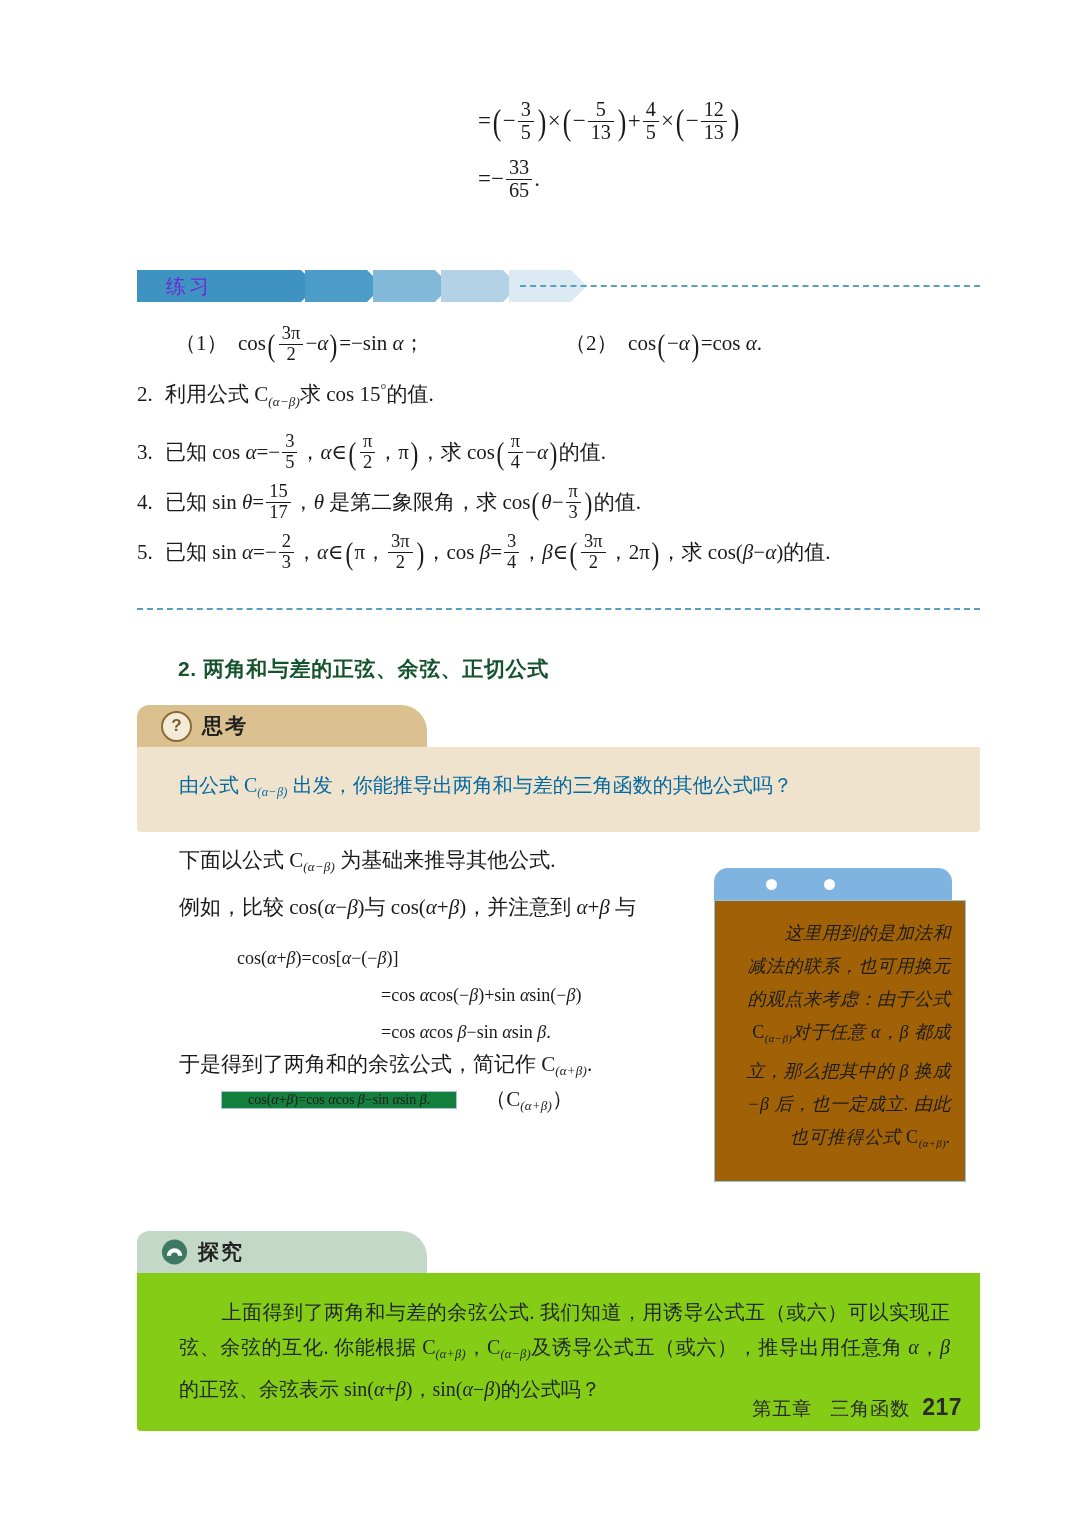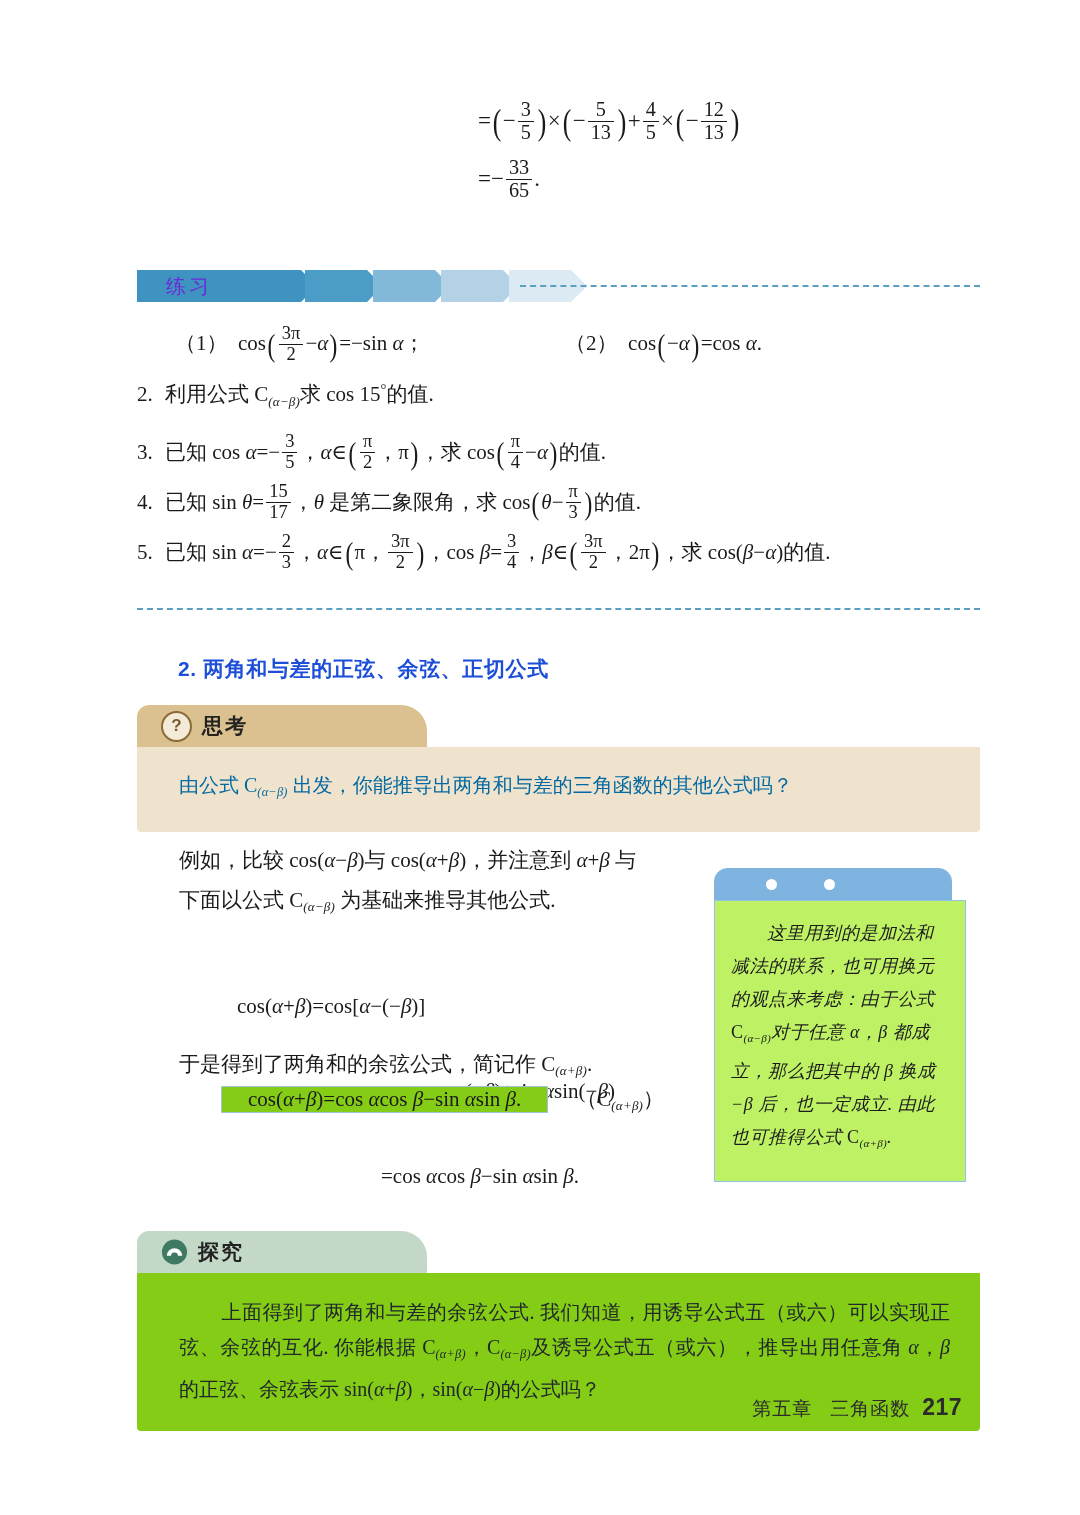--- a/index.html
+++ b/index.html
@@ -115,21 +115,21 @@
   .ex-sub-gap { display: inline-block; width: 130px; }
 
   
   #section-heading {
     position: absolute;
     left: 178px; top: 655px;
     font-family: "Liberation Sans", "DejaVu Sans", sans-serif;
     font-size: 21px;
     font-weight: bold;
     letter-spacing: 0.6px;
-    color: #1d4ed8;
+    color: #14532d;
   }
 
   
   .callout { position: absolute; }
   .callout-tab {
     position: relative;
     height: 42px;
     width: 290px;
     border-radius: 12px 26px 0 0;
     display: flex;
@@ -199,24 +199,23 @@
     white-space: nowrap;
   }
   .prose-indent { display: inline-block; width: 42px; }
 
   #derivation {
     position: absolute;
     left: 137px; top: 940px;
     width: 620px;
   }
   .deriv-line {
-    font-size: 21px;
+    font-size: 18px;
     line-height: 37px;
     white-space: nowrap;
-    margin-top: 48px;
   }
   .deriv-pad1 { display: inline-block; width: 100px; }
   .deriv-pad2 { display: inline-block; width: 244px; }
 
   #conclusion-line {
     position: absolute;
     left: 137px; top: 1050px;
     font-size: 21px;
     white-space: nowrap;
   }
@@ -224,23 +223,23 @@
   #formula-row {
     position: absolute;
     left: 137px; top: 1085px;
     width: 700px;
     display: flex;
     align-items: center;
   }
   #formula-box {
     margin-left: 84px;
     border: 1.4px solid #9fc4dc;
-    background: #84cc16;
+    background: #15803d;
     padding: 0 26px;
-    font-size: 21px;
+    font-size: 14px;
     white-space: nowrap;
   }
   #formula-tag {
     margin-left: 28px;
     font-size: 21px;
     white-space: nowrap;
   }
 
   
   #side-note {
@@ -260,25 +259,26 @@
     position: absolute;
     top: 11px;
     width: 11px; height: 11px;
     border-radius: 50%;
     background: #ffffff;
   }
   #note-hole-1 { left: 52px; }
   #note-hole-2 { left: 110px; }
   #side-note-body {
     border: 1.3px solid #93c4e4;
-    background: #bef264;
+    background: #a16207;
     padding: 16px 14px 22px 16px;
     box-sizing: border-box;
     width: 252px;
     min-height: 220px;
+    text-align: right;
   }
   #side-note-text {
     font-size: 18px;
     line-height: 33px;
     letter-spacing: 0.5px;
     color: #1c1c1c;
     font-family: "Liberation Serif", "DejaVu Serif", serif;
     font-style: italic;
   }
   #side-note-text .ind { display: inline-block; width: 36px; }
@@ -367,24 +367,24 @@
   </div>
   <div class="callout-body">
     <div id="think-text" class="math">
       由公式 <span class="rm">C</span><span class="sub it">(α−β)</span> 出发，你能推导出两角和与差的三角函数的其他公式吗？
     </div>
   </div>
 </div>
 
 <div id="body-prose">
   <div class="prose-line math">
+    <span class="prose-indent"></span>下面以公式 <span class="rm">C</span><span class="sub it">(α−β)</span> 为基础来推导其他公式.
+  </div>
+  <div class="prose-line math">
     <span class="prose-indent"></span>例如，比较 cos(<span class="it">α</span>−<span class="it">β</span>)与 cos(<span class="it">α</span>+<span class="it">β</span>)，并注意到 <span class="it">α</span>+<span class="it">β</span> 与
-  </div>
-  <div class="prose-line math">
-    <span class="prose-indent"></span>下面以公式 <span class="rm">C</span><span class="sub it">(α−β)</span> 为基础来推导其他公式.
   </div>
 </div>
 
 <div id="derivation">
   <div class="deriv-line math">
     <span class="deriv-pad1"></span>cos(<span class="it">α</span>+<span class="it">β</span>)=cos[<span class="it">α</span>−(−<span class="it">β</span>)]
   </div>
   <div class="deriv-line math">
     <span class="deriv-pad2"></span>=cos <span class="it">α</span>cos(−<span class="it">β</span>)+sin <span class="it">α</span>sin(−<span class="it">β</span>)
   </div>

